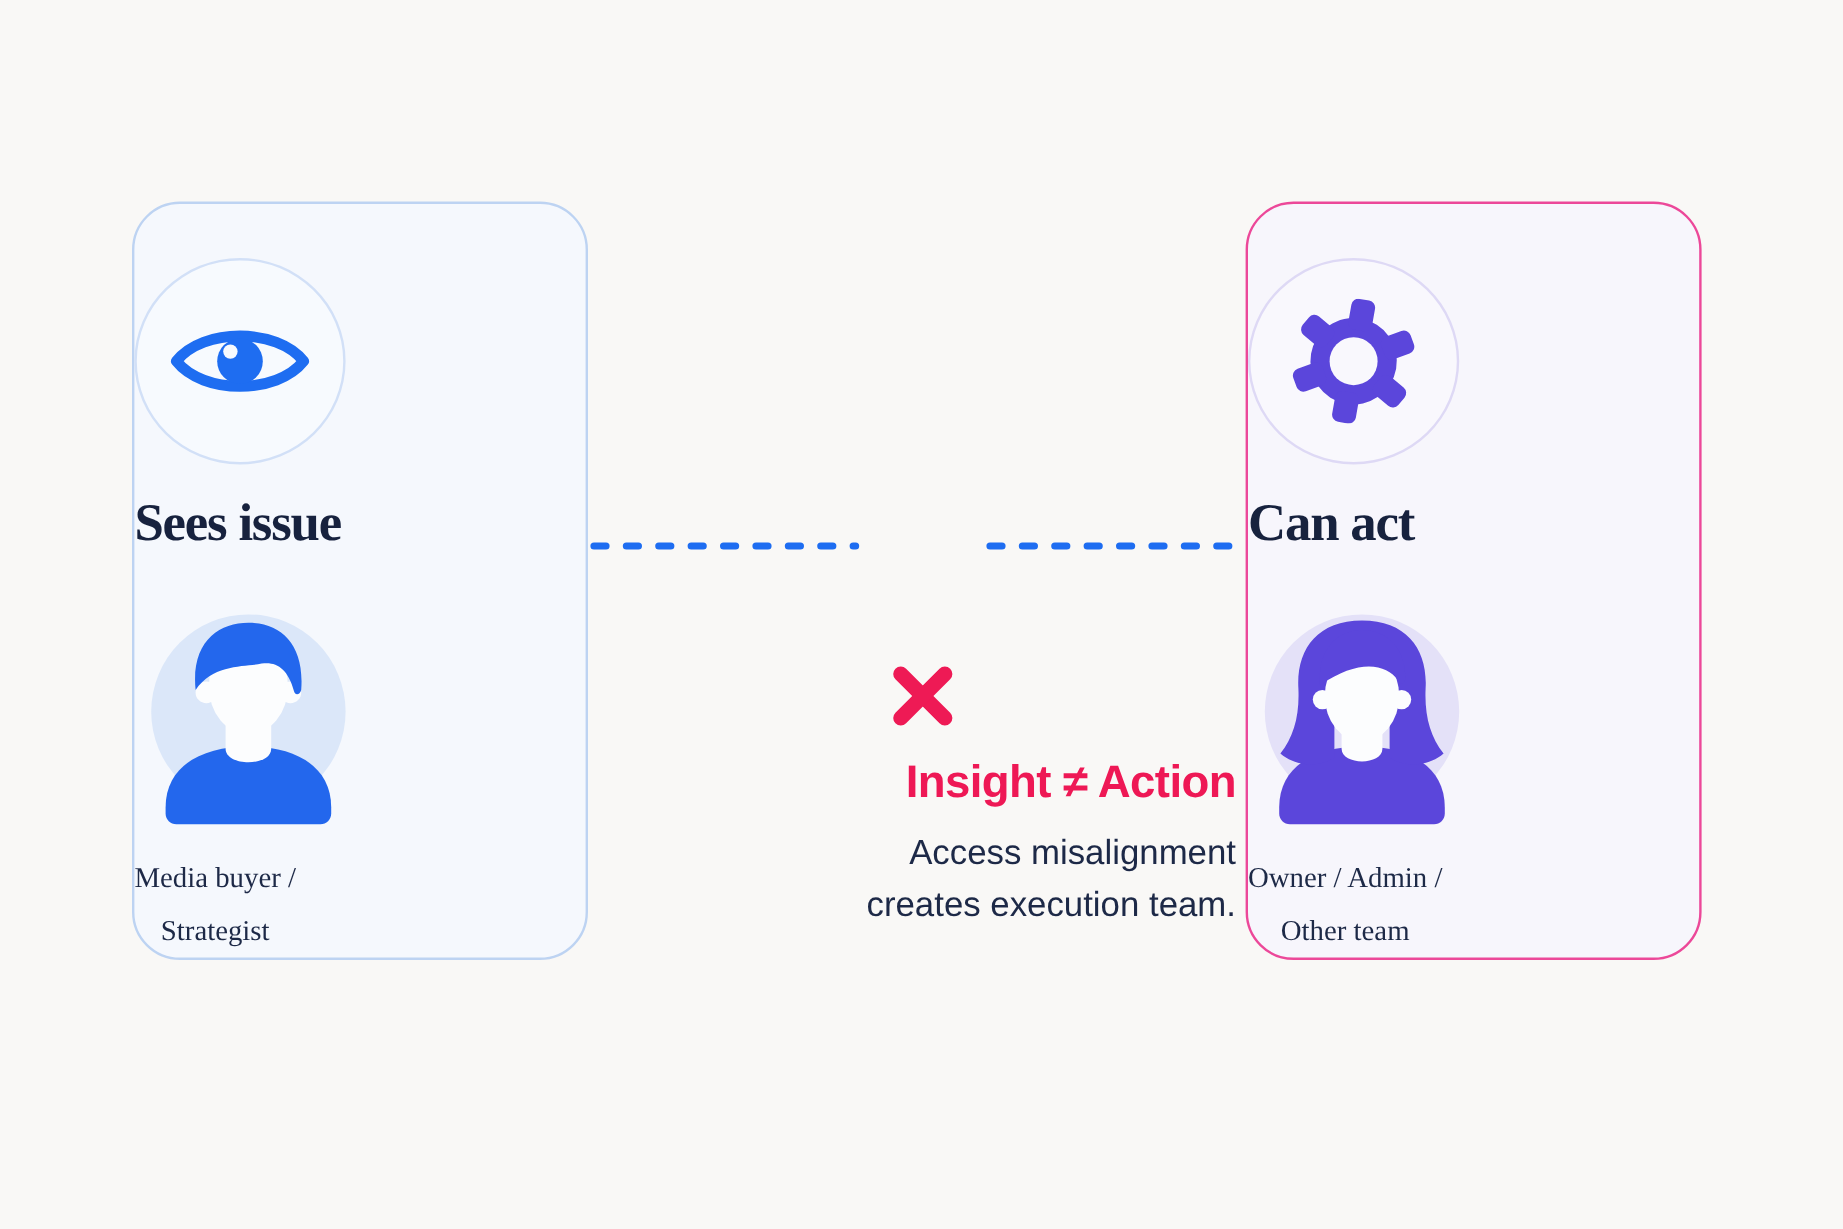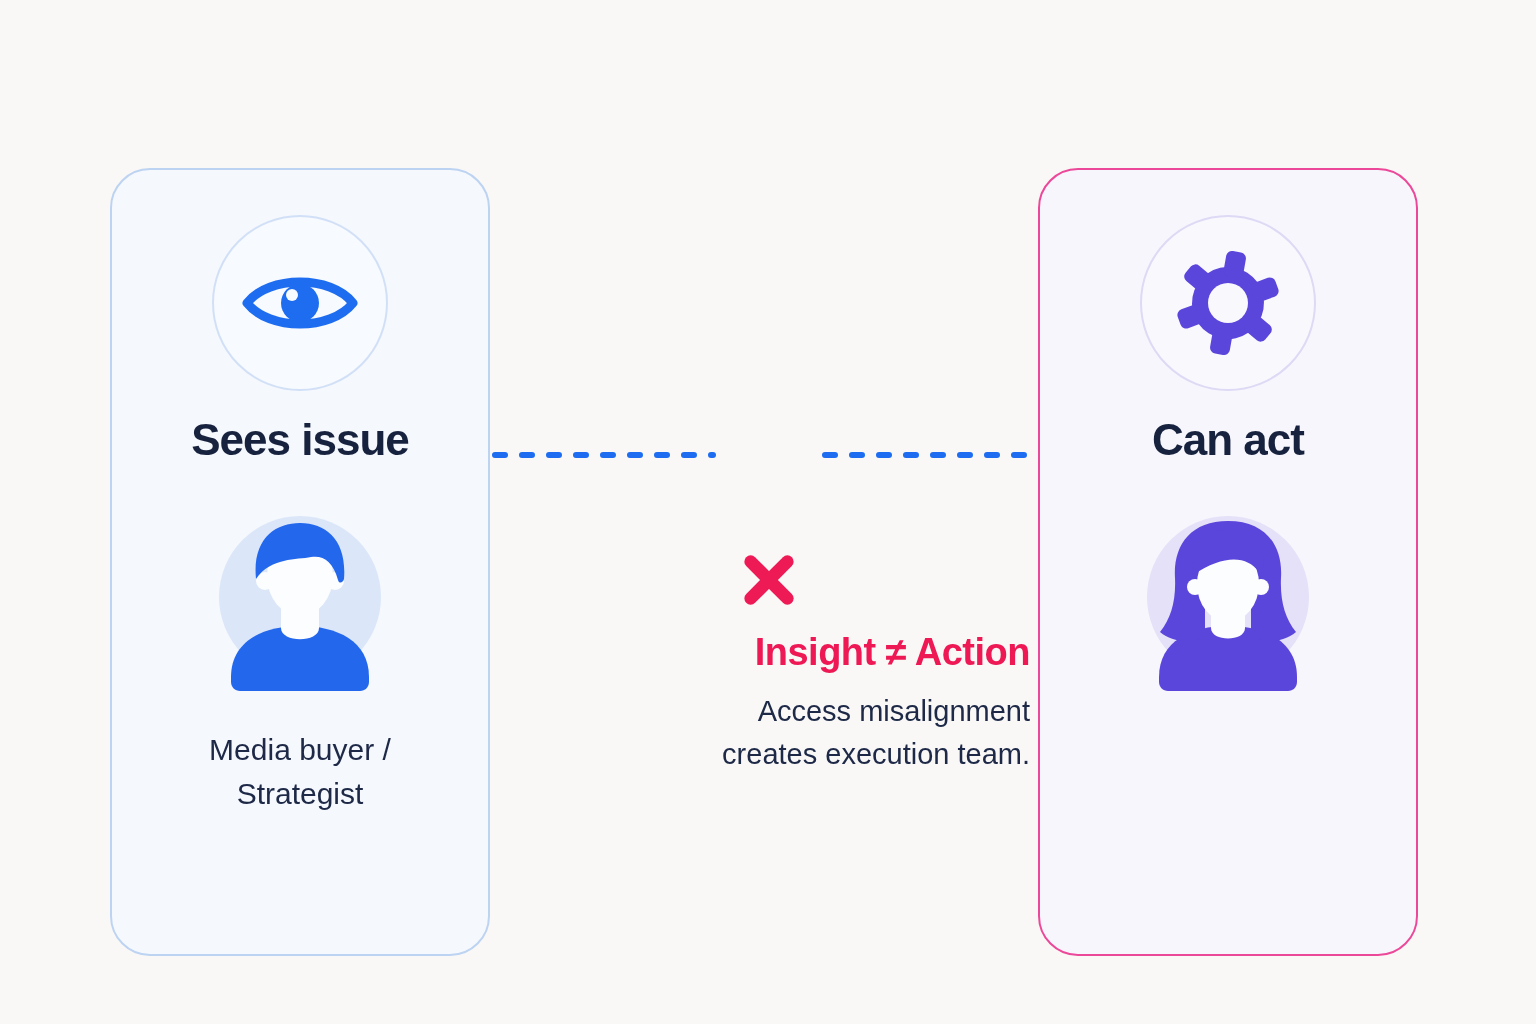--- a/index.html
+++ b/index.html
@@ -9,24 +9,24 @@
     font-family: "Liberation Sans", sans-serif;
     position: relative;
     overflow: hidden;
   }
   .canvas { position: absolute; inset: 0; }
 
   
   .card {
     position: absolute;
     top: 168px;
-    width: 380px; height: 788px;
+    width: 380px; height: 632px;
     border-radius: 40px;
     box-sizing: border-box;
-    display: flex; flex-direction: column; align-items: center;
+    display: flex; flex-direction: column; align-items: flex-start; font-family: Liberation Serif, serif;
   }
   .card-left  { left: 110px;  background: #f5f8fd; border: 2px solid #bdd3f2; }
   .card-right { left: 1038px; background: #f7f6fc; border: 2px solid #ec4899; }
 
   .icon-circle {
     margin-top: 45px;
     width: 176px; height: 176px;
     border-radius: 50%;
     box-sizing: border-box;
     display: flex; align-items: center; justify-content: center;
@@ -38,22 +38,22 @@
     margin: 27px 0 0;
     font-size: 44px; font-weight: 700;
     letter-spacing: -1px;
     color: #17223e;
     line-height: 44px;
   }
 
   .avatar-wrap { margin-top: 51px; width: 190px; height: 178px; }
 
   .card-role {
-    margin: 37px 0 0;
-    font-size: 30px; line-height: 44px;
+    margin: 23px 0 0;
+    font-size: 24px; line-height: 44px;
     font-weight: 400;
     color: #1d2947;
     text-align: center;
   }
 
   
   .x-mark { position: absolute; left: 740px; top: 551px; width: 58px; height: 58px; }
   .center-heading {
     position: absolute; left: 510px; top: 629px; width: 520px;
     text-align: right;
@@ -166,15 +166,19 @@
 
         <circle cx="62" cy="74" r="8" fill="#fcfdfe"></circle>
         <circle cx="128" cy="74" r="8" fill="#fcfdfe"></circle>
 
         <ellipse cx="95" cy="71" rx="31" ry="38" fill="#fcfdfe"></ellipse>
 
         <path d="M60 62 C58 30 76 16 95 16 C117 16 132 33 131 57 C130 61 127 62 125 58 C115 44 92 40 60 62 Z" fill="#5b46db"></path>
       </svg>
     </div>
 
+    <p class="card-role">
+      <span>Owner / Admin /</span><br>
+      <span>Other team</span>
+    </p>
   </section>
 
 </div>
 
 </body></html>

